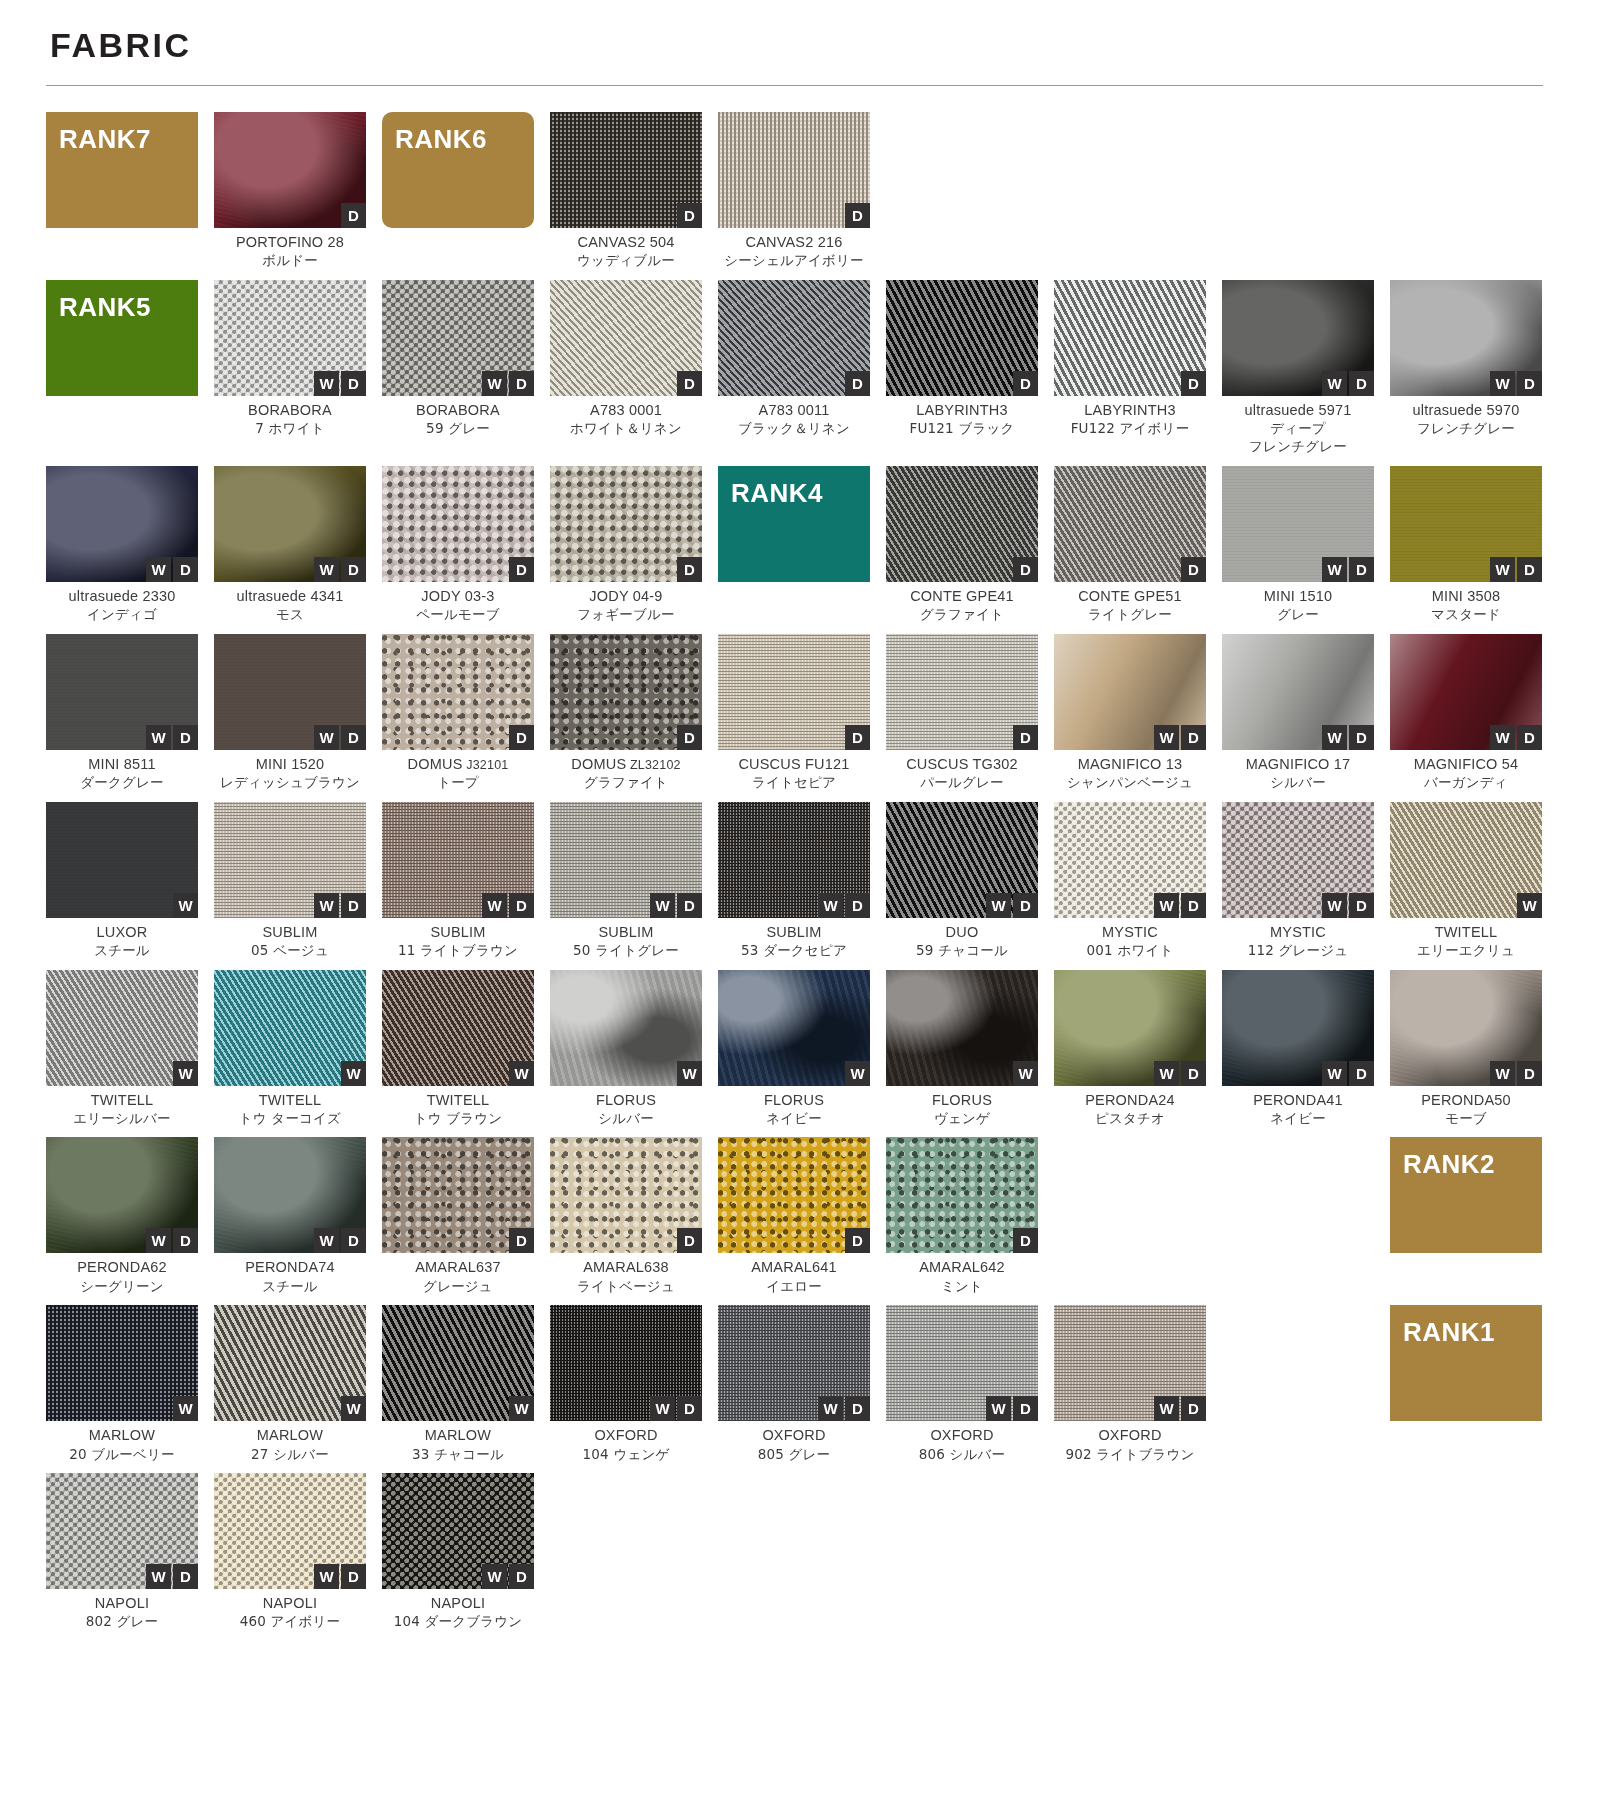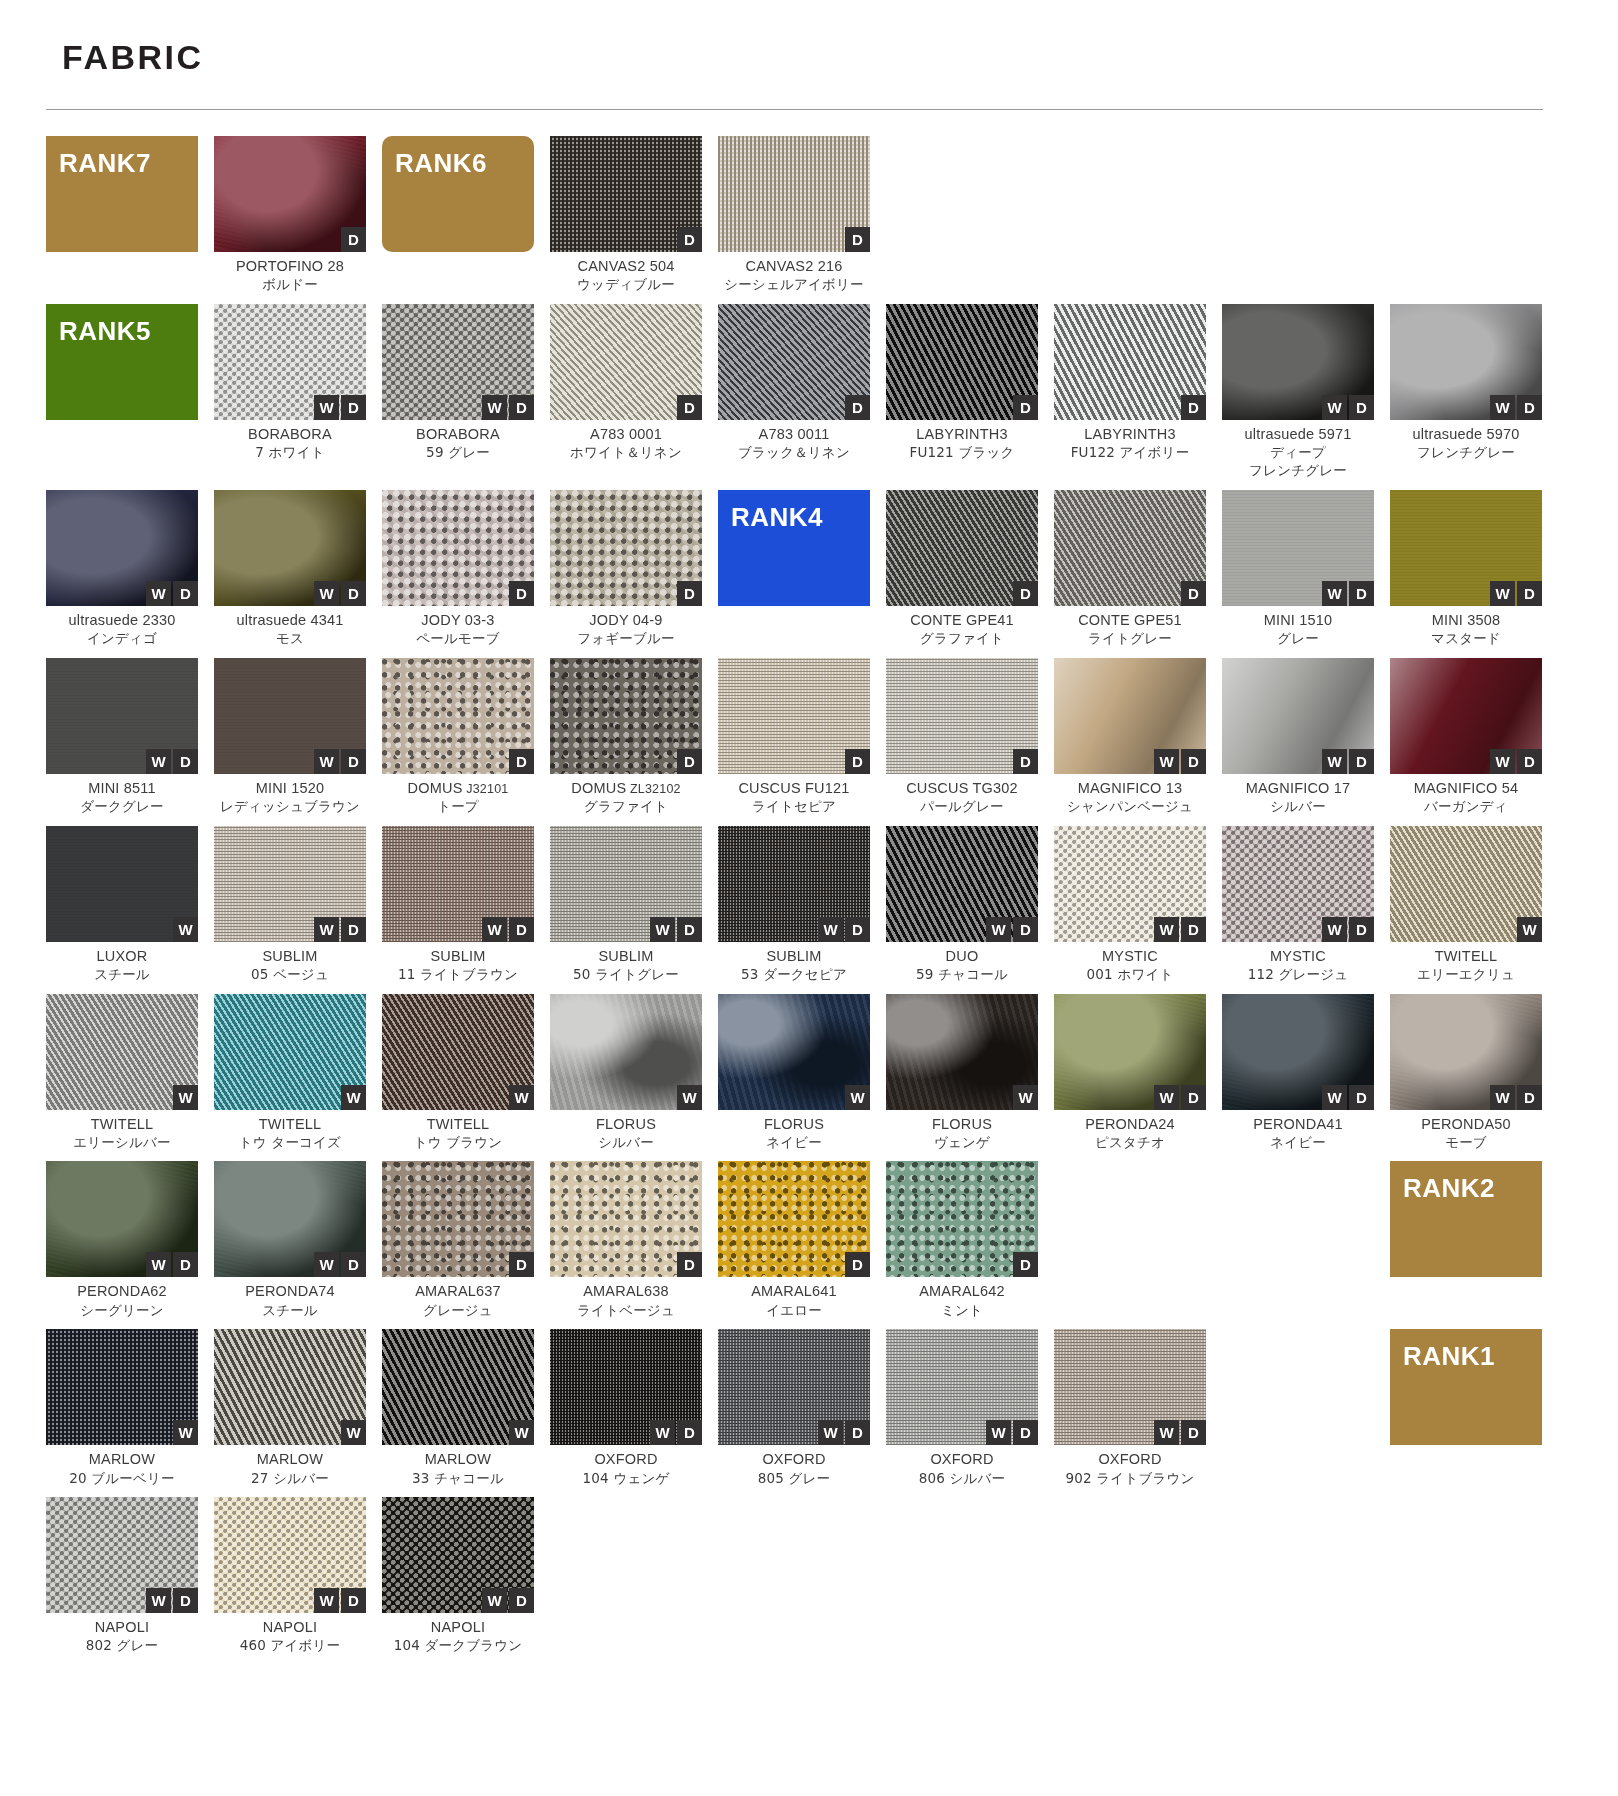--- a/index.html
+++ b/index.html
@@ -18,21 +18,21 @@
 
   
   .header {
     padding: 22px 46px 0 46px;
   }
   .page-title {
     font-size: 34px;
     font-weight: bold;
     letter-spacing: 2.5px;
     color: #231f20;
-    margin: 16px;
+    margin: 4px;
     padding: 0 0 16px 0;
     font-family: "Liberation Sans", sans-serif;
   }
   .title-rule {
     height: 1px;
     background: #9a9a9a;
     width: 1497px;
     margin: 0 0 0 0;
   }
 
@@ -430,21 +430,21 @@
           </div>
         </div>
         <div class="caption">
           <div class="cap-name">JODY 04-9</div>
           <div class="cap-jp">
             <div>フォギーブルー</div>
           </div>
         </div>
       </div>
       <div class="cell">
-        <div class="rank-block" style="background: #1d4ed8;">
+        <div class="rank-block" style="background: #0f766e;">
           <div class="rank-label">RANK4</div>
         </div>
       </div>
       <div class="cell">
         <div class="swatch-wrap">
           <div class="swatch">
             <div class="tex" style="background-color:#4e4e4a;background-image:
         repeating-linear-gradient(58deg, #a3a3a1 0 2px, #373734 2px 5px);"></div>
             <div class="badges">
               <div class="badge" style="background: rgb(51, 49, 50);">D</div>

